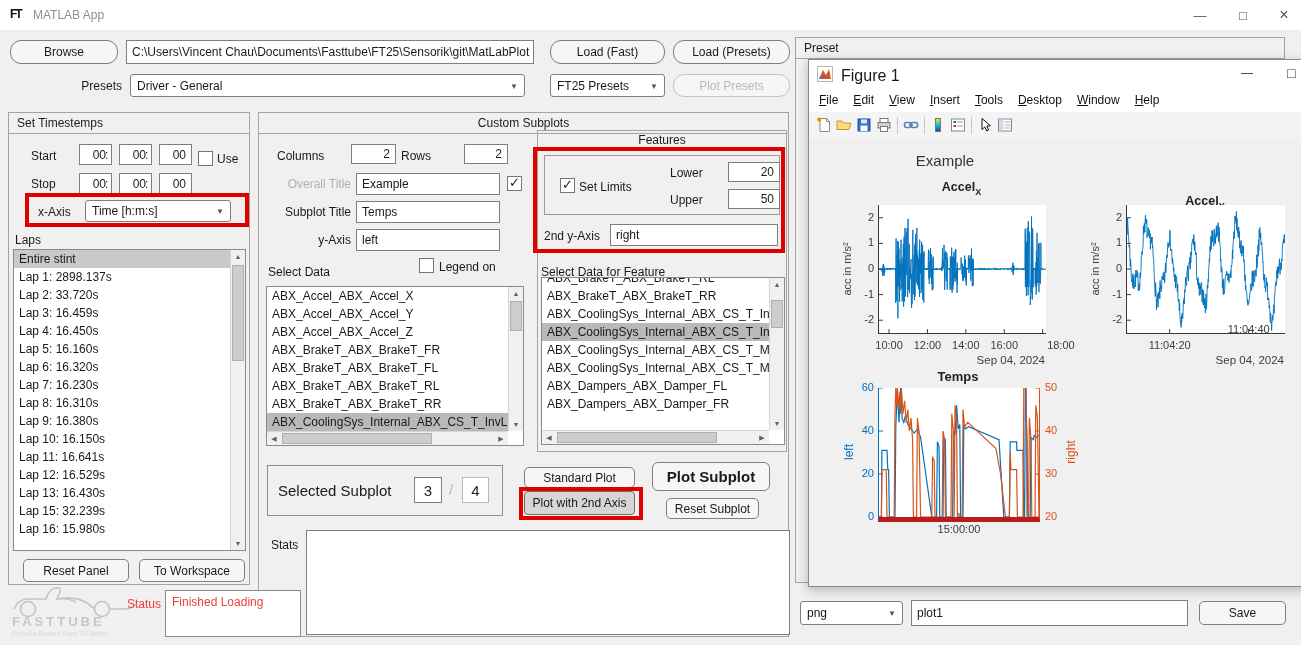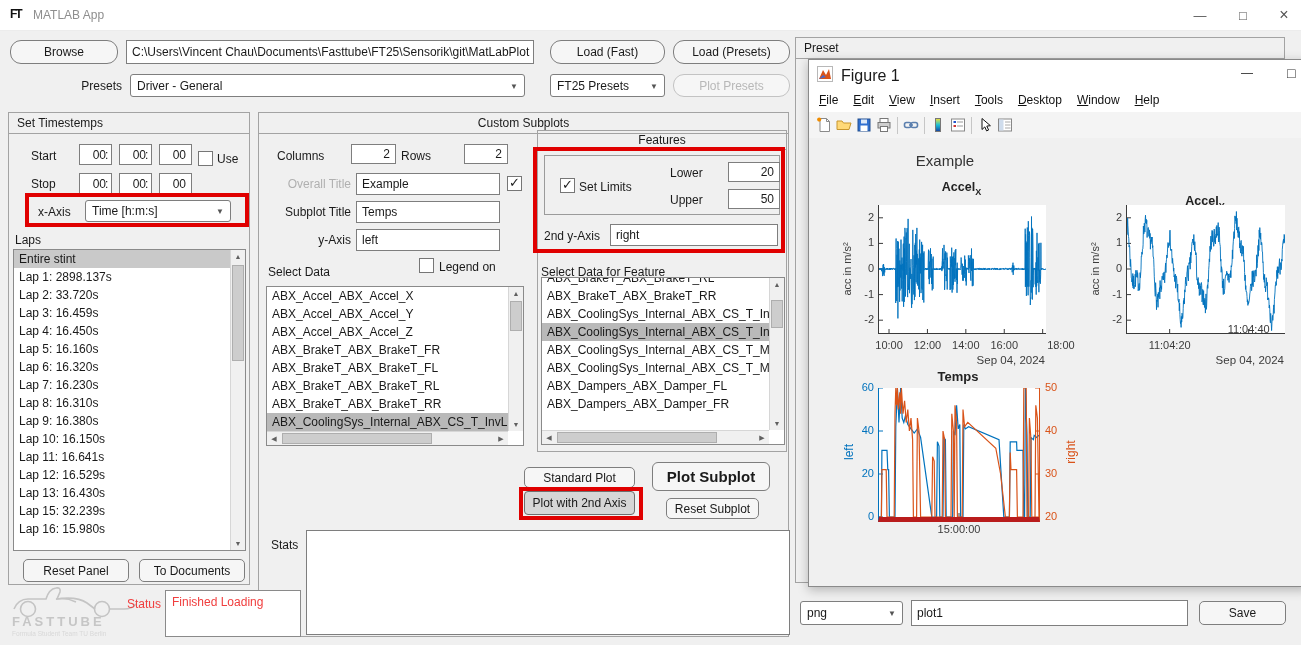--- a/index.html
+++ b/index.html
@@ -136,21 +136,21 @@
           <div class="lrow">Lap 15: 32.239s</div>
           <div class="lrow">Lap 16: 15.980s</div>
         </div>
     <div class="vscroll">
       <div class="sbarrow" style="top:3px;">▲</div>
       <div class="vthumb" style="top:15px;height:96px;"></div>
       <div class="sbarrow" style="bottom:3px;">▼</div>
     </div>
   </div>
   <div class="btn" style="left:14px;top:446px;width:106px;height:23px;border-radius:5px;">Reset Panel</div>
-  <div class="btn" style="left:130px;top:446px;width:106px;height:23px;border-radius:5px;">To Documents</div>
+  <div class="btn" style="left:130px;top:446px;width:106px;height:23px;border-radius:5px;">To Workspace</div>
 </div>
 
 <div class="abs" style="left:10px;top:584px;width:130px;height:58px;">
   <svg width="130" height="34" viewBox="0 0 130 34">
     <g fill="none" stroke="#c4c4c4" stroke-width="1.6">
       <circle cx="18" cy="25" r="7.5"></circle>
       <circle cx="92" cy="25" r="7.5"></circle>
       <path d="M4 25 q4 -10 14 -10 h18 q3 -10 10 -11 q5 -1 4 4 l-3 7 q20 -3 30 4 l8 6"></path>
       <path d="M46 15 q10 -2 20 3"></path>
       <path d="M100 25 h14 q8 0 12 -5"></path>
@@ -195,20 +195,26 @@
       <div class="vthumb" style="top:14px;height:30px;"></div>
       <div class="sbarrow" style="bottom:3px;">▼</div>
     </div>
     <div class="hscroll" style="right:15px;">
       <div class="sbarrow h" style="left:1px;">◀</div>
       <div class="hthumb" style="left:15px;width:150px;"></div>
       <div class="sbarrow h" style="right:1px;">▶</div>
     </div>
   </div>
 
+  <div class="panel" style="left:8px;top:352px;width:236px;height:51px;border-color:#8f8f8f;">
+    <div class="label" style="left:10px;top:16px;font-size:15px;">Selected Subplot</div>
+    <div class="field" style="left:146px;top:11px;width:28px;height:26px;font-size:15px;justify-content:center;">3</div>
+    <div class="label" style="left:181px;top:16px;color:#b5b5b5;font-size:14px;">/</div>
+    <div class="field" style="left:194px;top:11px;width:27px;height:26px;font-size:15px;justify-content:center;border-color:#b9b9b9;">4</div>
+  </div>
   <div class="btn" style="left:265px;top:354px;width:111px;height:21px;border-radius:5px;">Standard Plot</div>
   <div class="btn" style="left:265px;top:378px;width:111px;height:24px;border-radius:4px;background:#d6d6d6;border-color:#6e6e6e;">Plot with 2nd Axis</div>
   <div class="redbox" style="left:260px;top:374px;width:124px;height:33px;"></div>
   <div class="btn" style="left:393px;top:349px;width:118px;height:29px;border-radius:6px;font-size:15px;font-weight:bold;">Plot Subplot</div>
   <div class="btn" style="left:407px;top:385px;width:93px;height:21px;border-radius:5px;">Reset Subplot</div>
 
   <div class="label" style="left:12px;top:425px;">Stats</div>
   <div class="field" style="left:47px;top:417px;width:484px;height:105px;align-items:flex-start;"></div>
 </div>
 

